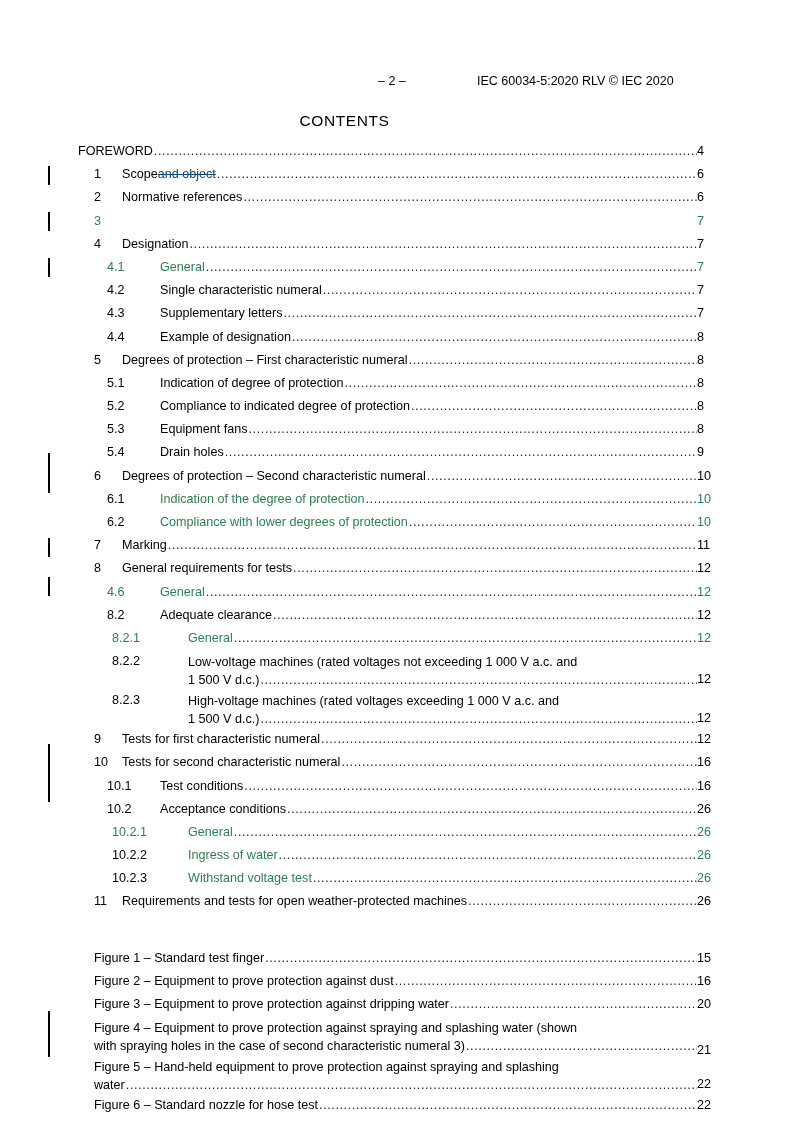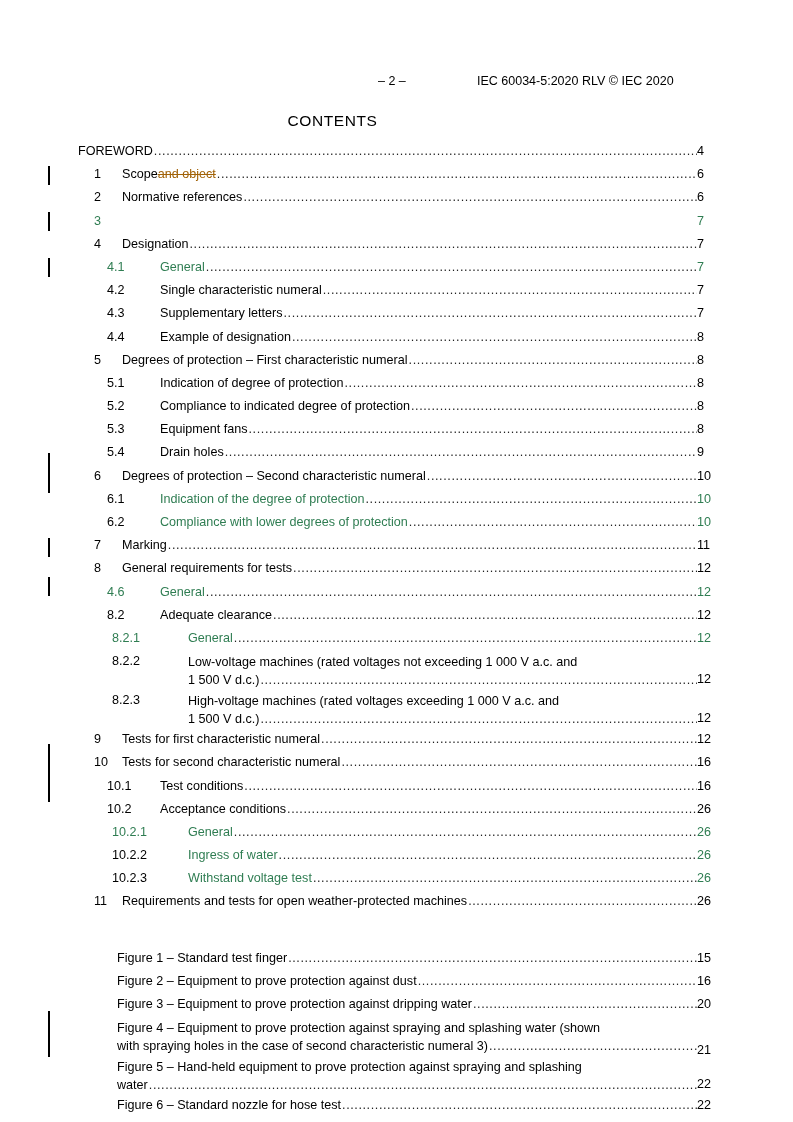--- a/index.html
+++ b/index.html
@@ -38,21 +38,21 @@
   .header .std-ref {
     position: absolute;
     left: 477px;
     top: 0;
   }
 
   
   .contents-title {
     position: absolute;
     top: 112px;
-    left: 0;
+    left: 12px;
     width: 665px;
     text-align: center;
     font-size: 15.5px;
     letter-spacing: 0.6px;
     color: #000;
   }
 
   
   .toc {
     position: absolute;
@@ -119,26 +119,26 @@
 
   .lvl1 .num   { left: 94px; }
   .lvl1 .title-wrap { left: 122px; align-items: flex-end; }
 
   .lvl2 .num   { left: 107px; }
   .lvl2 .title-wrap { left: 160px; }
 
   .lvl3 .num   { left: 112px; }
   .lvl3 .title-wrap { left: 188px; }
 
-  .figrow .title-wrap { left: 94px; margin-left: 23px; }
+  .figrow .title-wrap { left: 94px; }
 
   
   .ins { color: #2f7d52; }
   .del {
-    color: #a16207;
+    color: #0c4a6e;
     text-decoration: line-through;
   }
 
   
   .changebar {
     position: absolute;
     left: 48px;
     width: 1.6px;
     background: #000000;
   }

